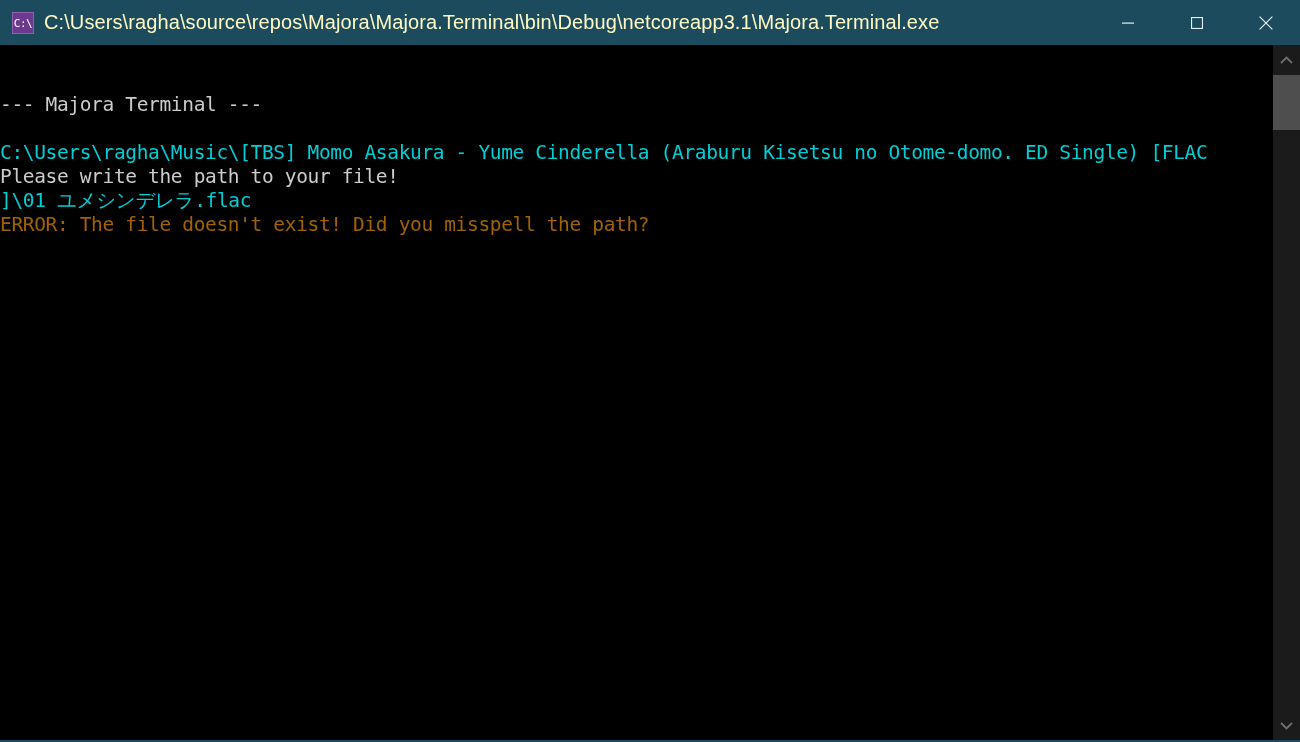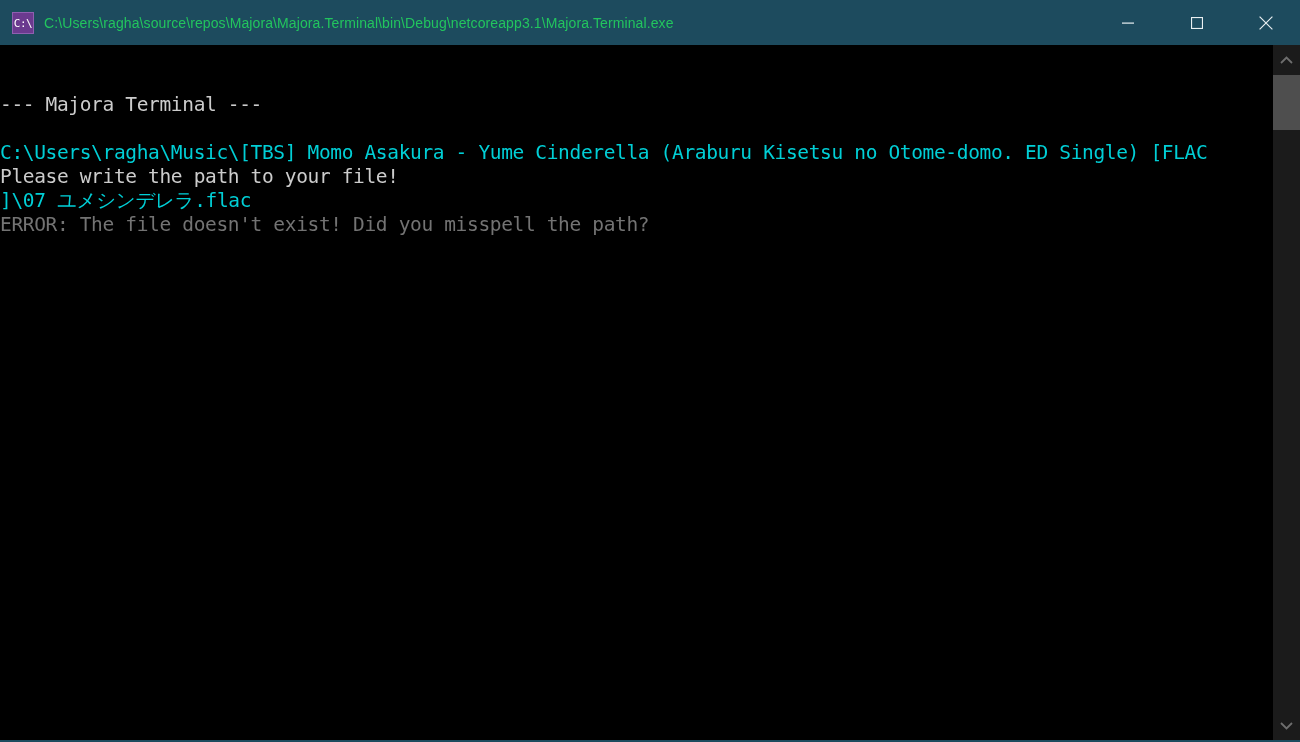--- a/index.html
+++ b/index.html
@@ -51,22 +51,22 @@
     transform: translateY(-50%);
     text-align: center;
     font-family: "DejaVu Sans Mono", monospace;
     font-size: 11px;
     line-height: 11px;
     color: #ffffff;
     letter-spacing: -0.5px;
   }
   #title-text {
     font-family: "Liberation Sans", sans-serif;
-    font-size: 14px;
-    color: #22c55e;
+    font-size: 20px;
+    color: #fef9c3;
     white-space: nowrap;
     overflow: hidden;
     letter-spacing: 0.1px;
   }
   #win-controls {
     position: absolute;
     right: 0;
     top: 0;
     height: 45px;
     display: flex;
@@ -108,21 +108,21 @@
     padding: 0;
   }
   #console-text .lines {
     position: absolute;
     left: 0;
     top: 48px;
     right: 0;
   }
   .c-default { color: #cccccc; }
   .c-cyan    { color: #00cfd6; }
-  .c-red     { color: #737373; }
+  .c-red     { color: #a16207; }
 
   
   #scrollbar {
     width: 28px;
     min-width: 28px;
     background: #1b1b1b;
     display: flex;
     flex-direction: column;
     border-left: 1px solid #000000;
     box-sizing: border-box;
@@ -182,21 +182,21 @@
   </div>
 
   <div id="console-area">
 
     <div id="console-text">
       <div class="lines">
         <div class="line c-default">--- Majora Terminal ---</div>
         <div class="line c-default"></div>
         <div class="line c-cyan">C:\Users\ragha\Music\[TBS] Momo Asakura - Yume Cinderella (Araburu Kisetsu no Otome-domo. ED Single) [FLAC</div>
         <div class="line c-default">Please write the path to your file!</div>
-        <div class="line c-cyan">]\07 ユメシンデレラ.flac</div>
+        <div class="line c-cyan">]\01 ユメシンデレラ.flac</div>
         <div class="line c-red">ERROR: The file doesn't exist! Did you misspell the path?</div>
       </div>
     </div>
 
     <div id="scrollbar">
       <div class="sb-btn">
         <svg width="13" height="9" viewBox="0 0 13 9" aria-hidden="true">
           <path d="M1 7 L6.5 1.6 L12 7" stroke="#6e6e6e" stroke-width="1.8" fill="none"></path>
         </svg>
       </div>

